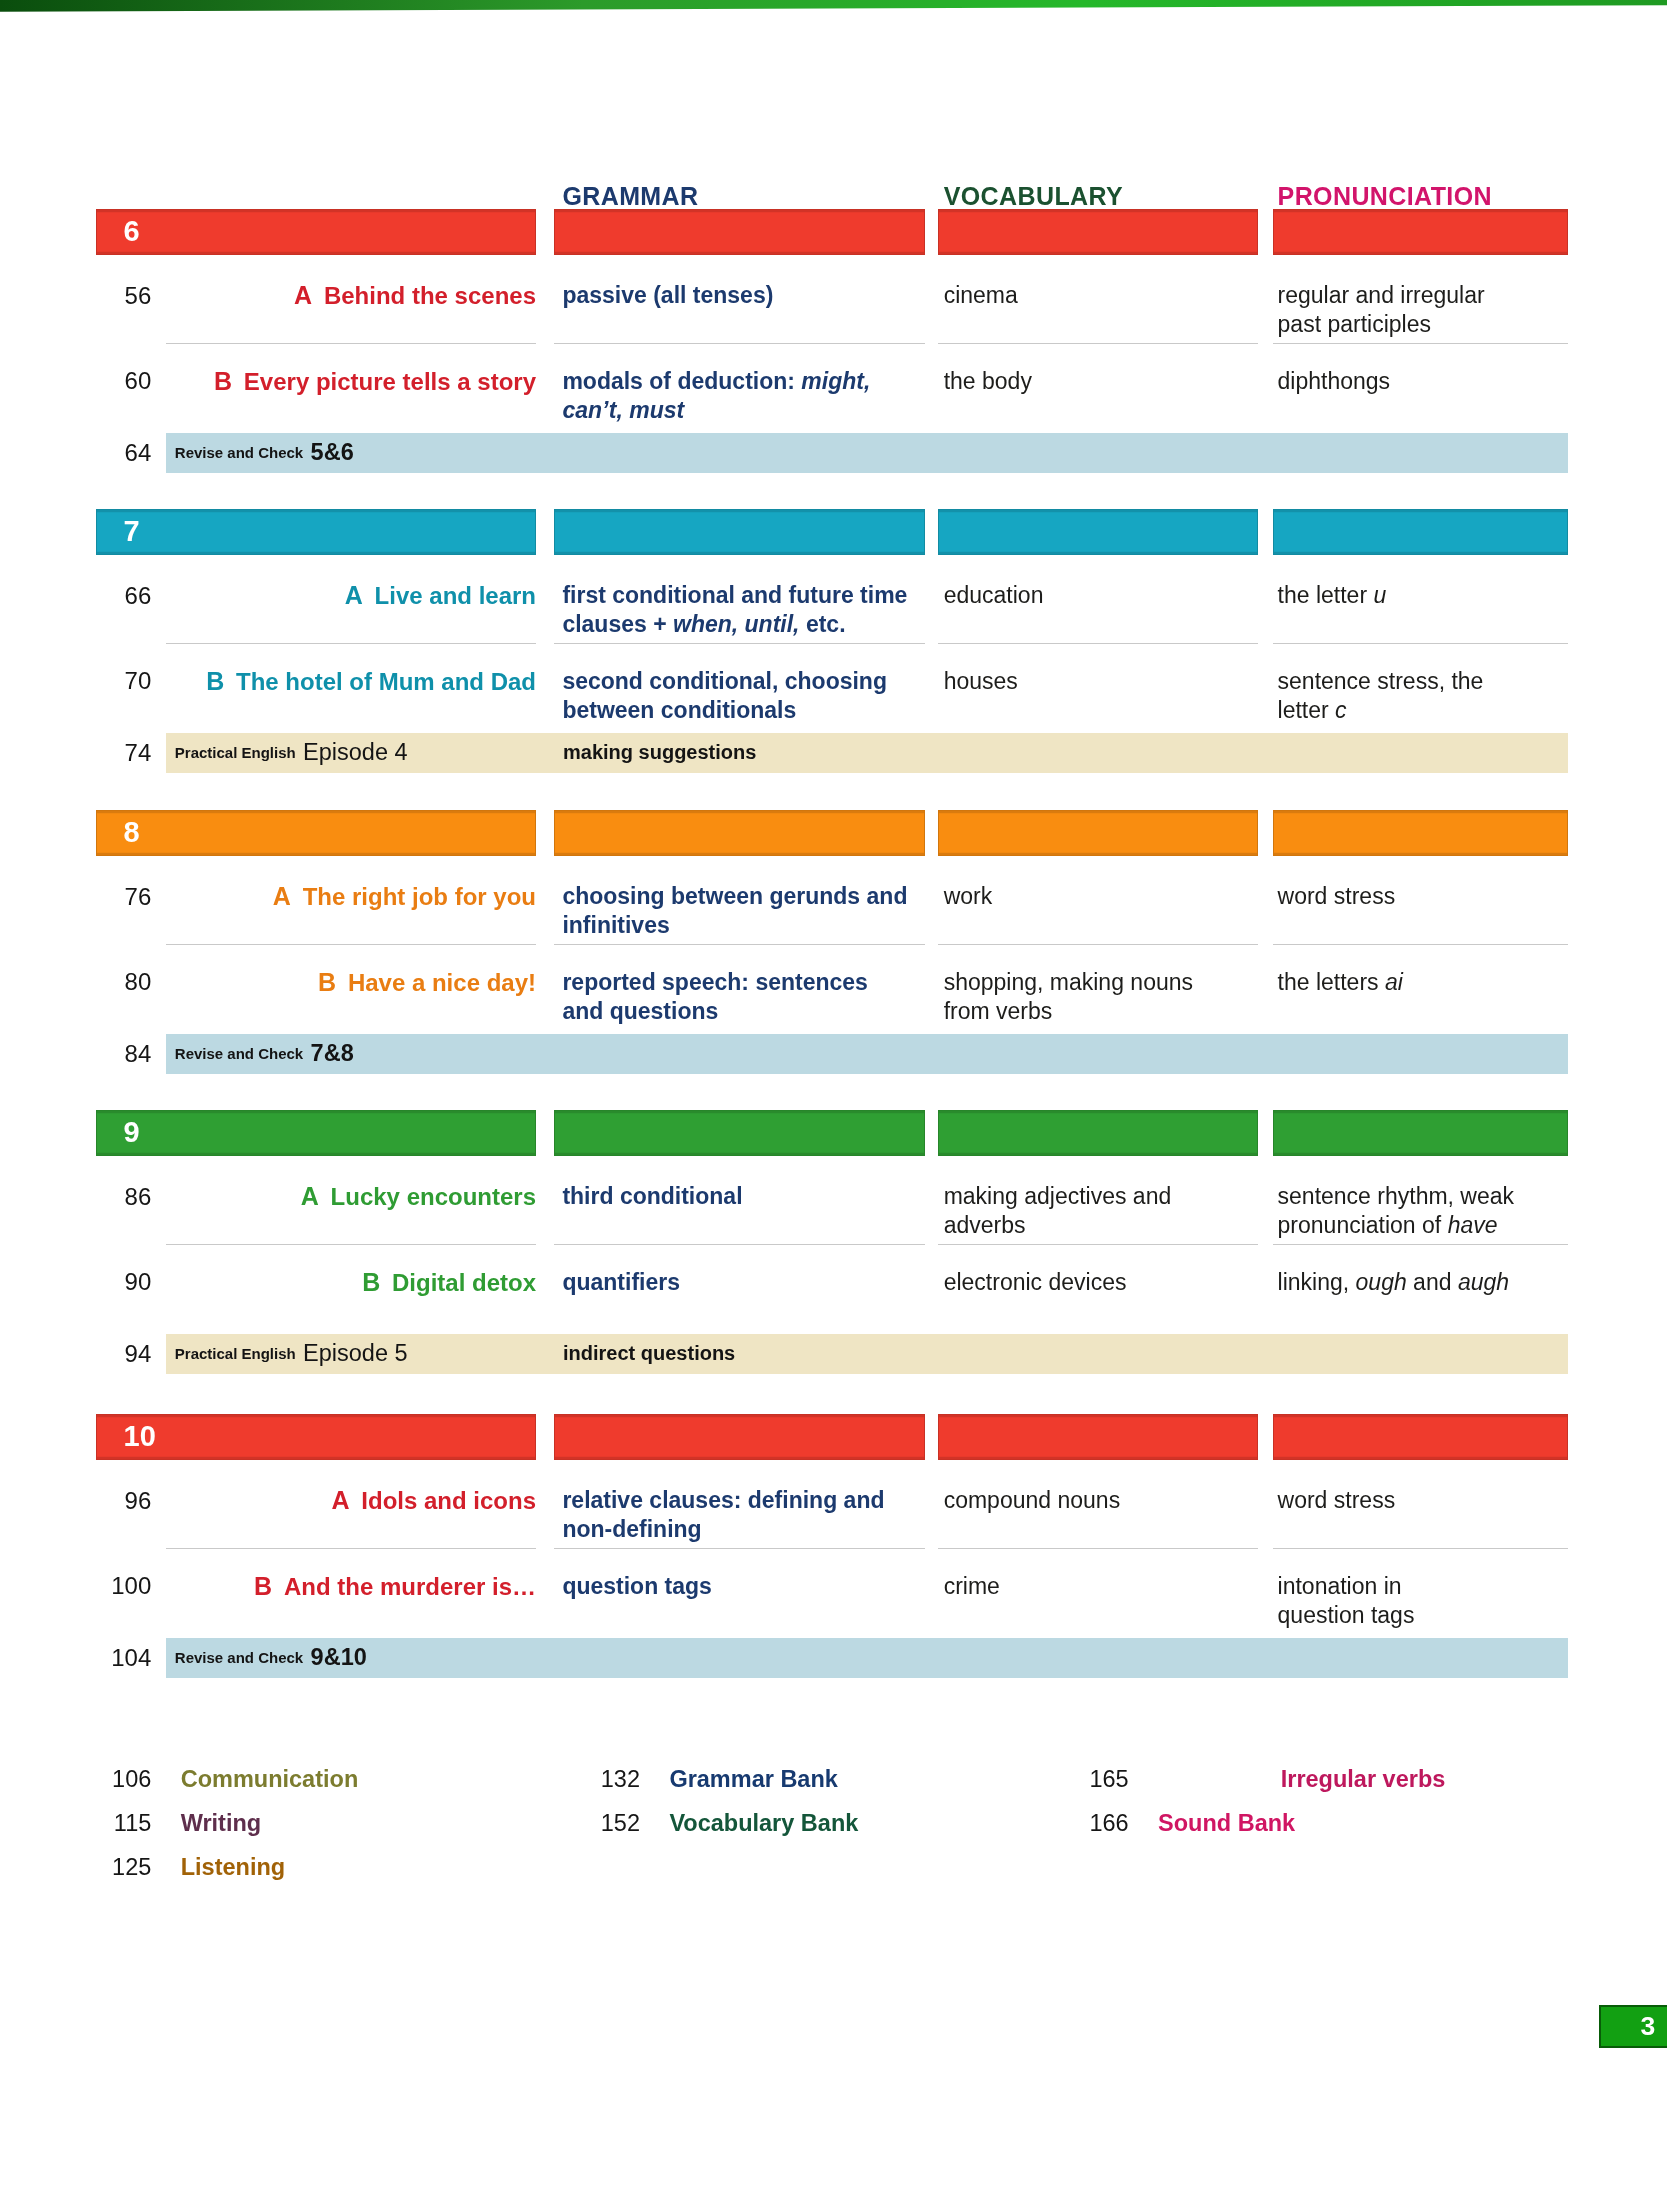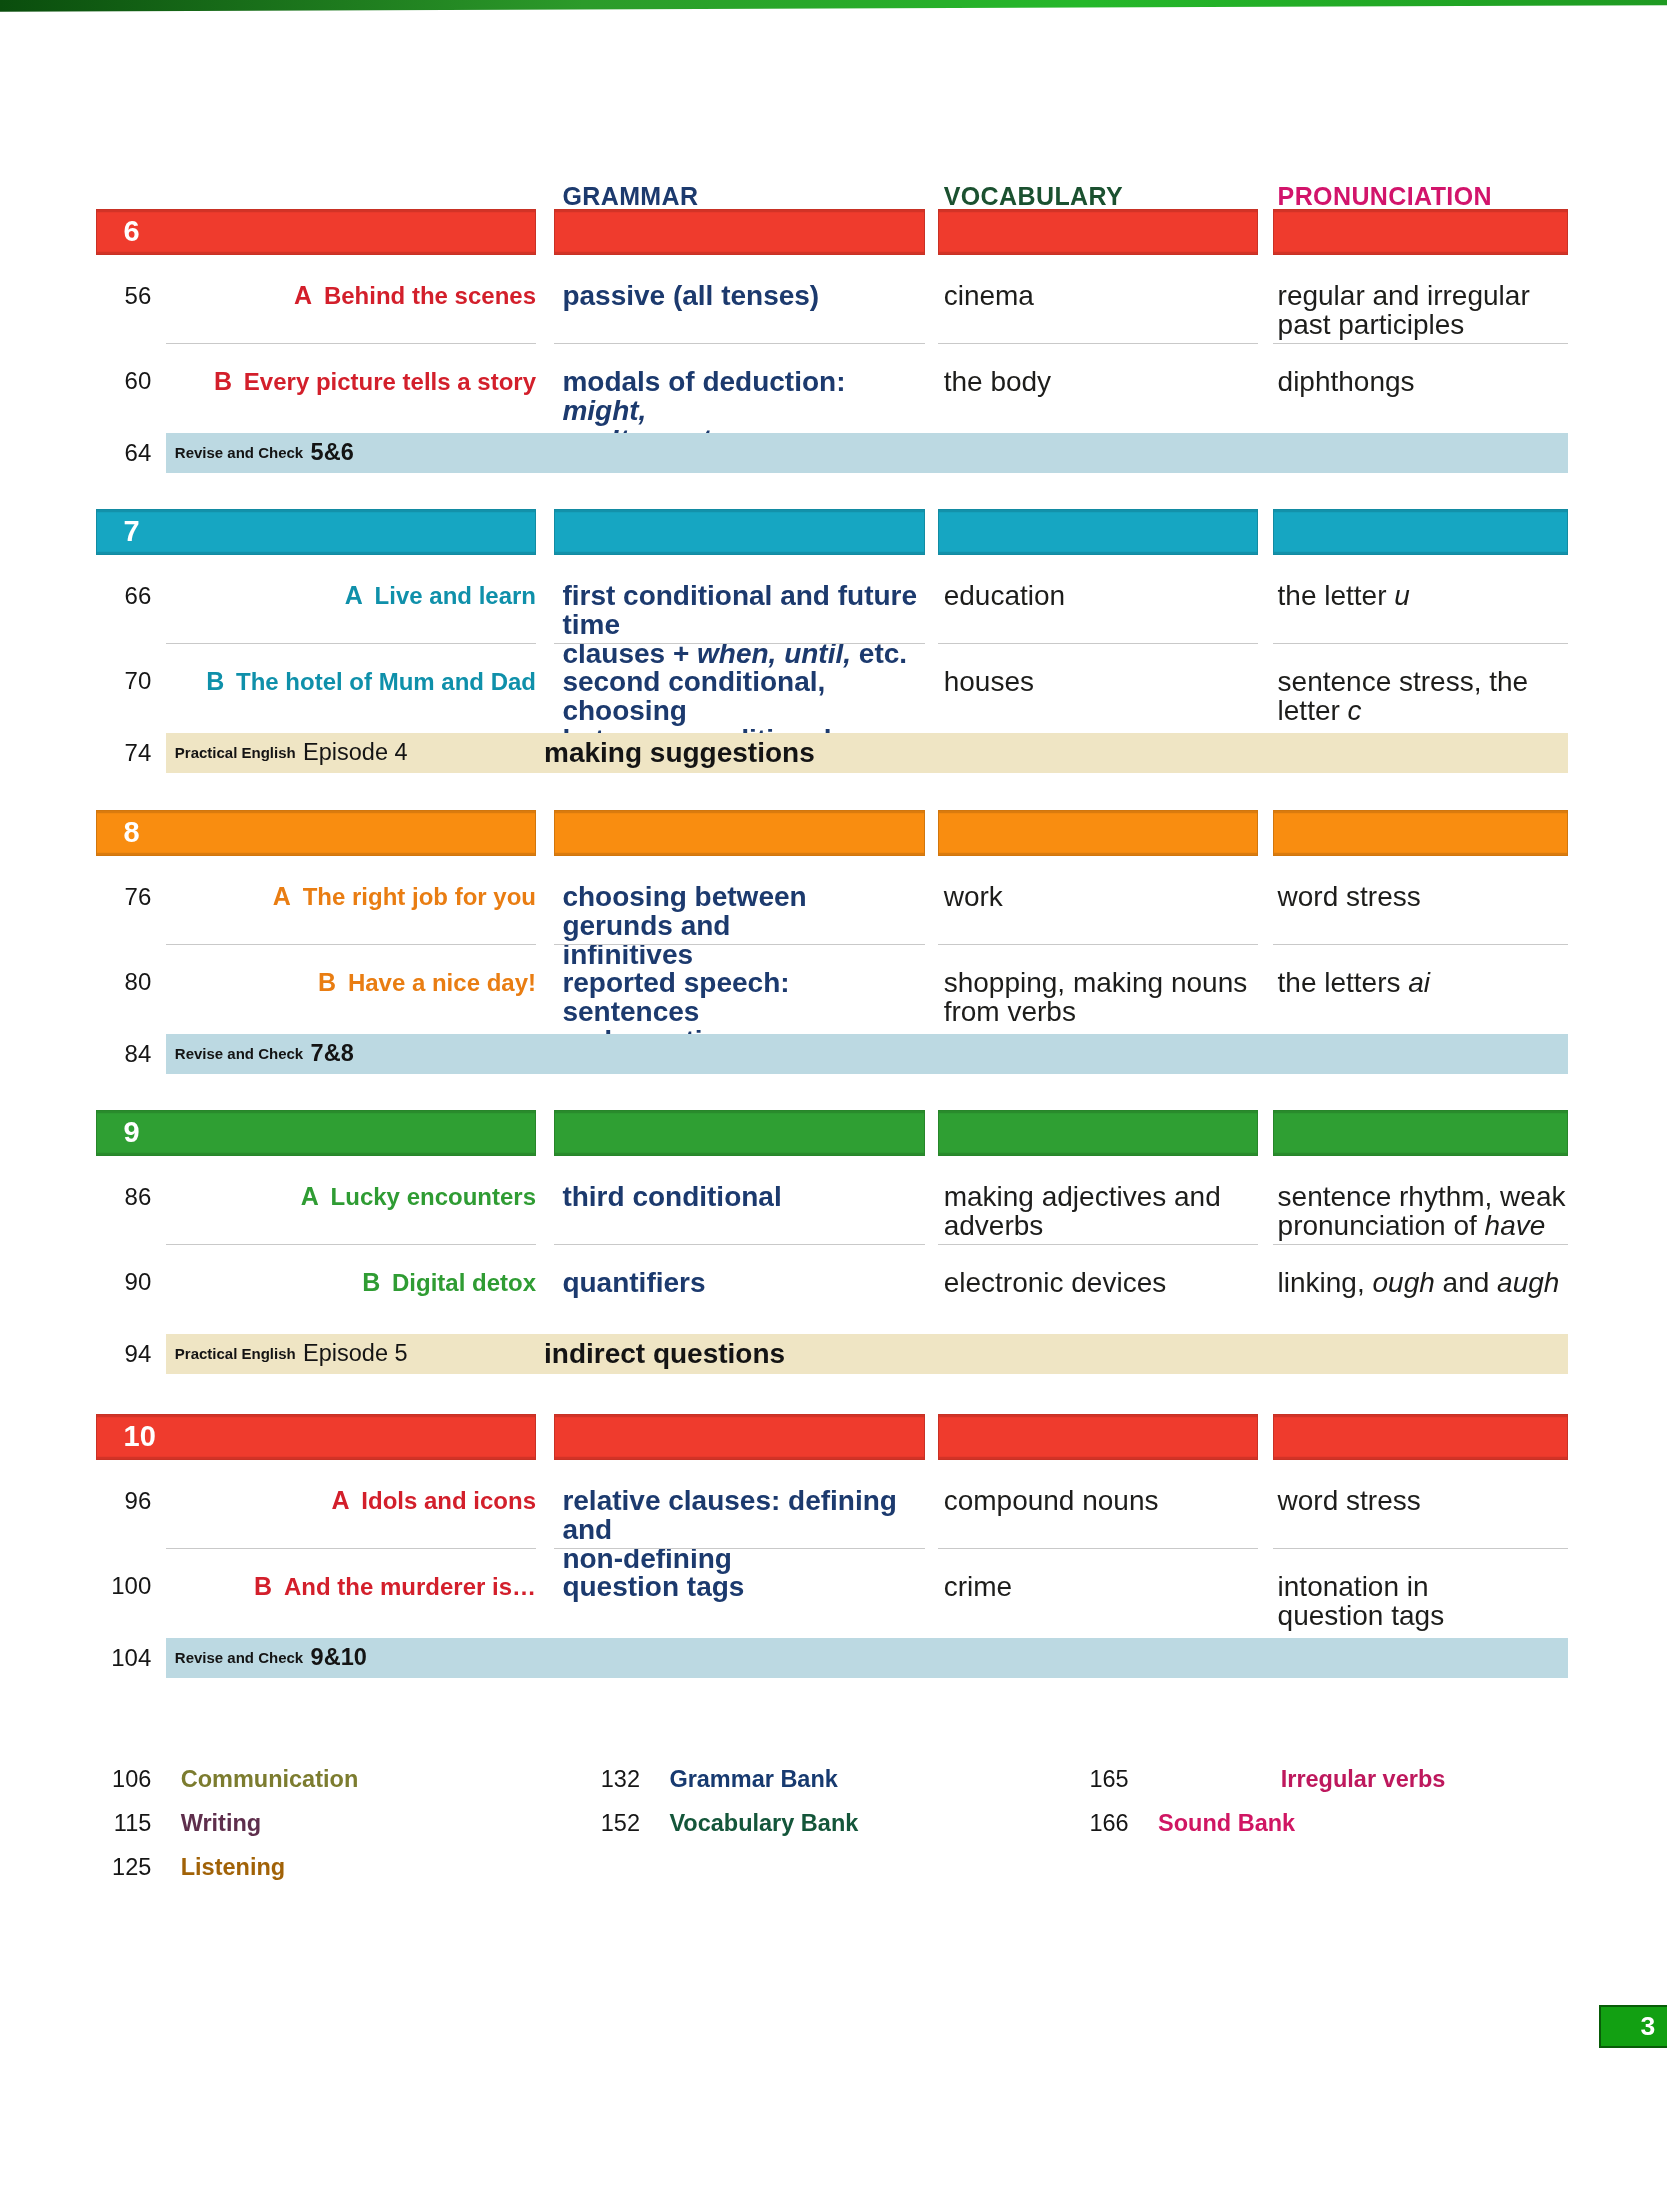--- a/index.html
+++ b/index.html
@@ -31,21 +31,21 @@
   .seg-a{grid-column:1/3;display:flex;align-items:center;}
   .seg-b{grid-column:4;} .seg-c{grid-column:6;} .seg-d{grid-column:8;}
   .u6 .band,.u10 .band{background:#ef3b2d;}
   .u7 .band{background:#16a6c2;}
   .u8 .band{background:#f98d10;}
   .u9 .band{background:#2f9f33;}
   .unit-num{color:#ffffff;font-size:29px;font-weight:700;padding-left:26.5px;}
   
   .rA{grid-row:2;} .rB{grid-row:3;}
   .c1{grid-column:1;} .c2{grid-column:2;} .c4{grid-column:4;} .c6{grid-column:6;} .c8{grid-column:8;}
-  .cell{box-sizing:border-box;font-size:28px;line-height:29px;}
+  .cell{box-sizing:border-box;font-size:23px;line-height:29px;}
   .rA.cell{padding-top:26.5px;}
   .rB.cell{padding-top:23.5px;border-top:1.5px solid #c9c9c9;}
   .rB.c1{border-top:none;}
   .pnum{text-align:right;padding-right:14.7px;font-size:24px;color:#161616;}
   .title-cell{padding-left:7.4px;font-weight:700;font-size:24px;text-align:right;}
   .letter{margin-right:11.8px;font-size:25px;}
   .u6 .title-cell,.u10 .title-cell{color:#d31f2b;}
   .u7 .title-cell{color:#0f90aa;}
   .u8 .title-cell{color:#e97d12;}
   .u9 .title-cell{color:#2f9c33;}
@@ -55,21 +55,21 @@
   
   .subrow{grid-row:4;}
   .sub-pnum{display:flex;align-items:center;justify-content:flex-end;padding-right:14.7px;
             font-size:24px;color:#161616;}
   .subband{grid-column:2/9;position:relative;display:flex;align-items:center;padding-left:8.8px;box-sizing:border-box;}
   .subband.revise{background:#bcd9e2;}
   .subband.practical{background:#efe5c4;}
   .sub-bold{font-weight:700;font-size:15px;color:#141414;}
   .sub-rest{font-weight:700;font-size:23.5px;color:#141414;margin-left:7.4px;}
   .subband.practical .sub-rest{font-weight:500;}
-  .sub-gram{position:absolute;left:378px;font-weight:600;font-size:28px;color:#141414;}
+  .sub-gram{position:absolute;left:397px;font-weight:600;font-size:20px;color:#141414;}
   
   .footer{margin-top:88px;display:grid;
     grid-template-columns:70px 14.7px 412px 62px 14.7px 412px 62px 14.7px auto;
     grid-auto-rows:44px;}
   .f-num{text-align:right;padding-right:14.7px;font-size:23.5px;color:#161616;}
   .f-label{font-weight:700;font-size:23.5px;}
   .fr1{grid-row:1;} .fr2{grid-row:2;} .fr3{grid-row:3;}
   .fc1{grid-column:1;} .fc3{grid-column:3;} .fc4{grid-column:4;}
   .fc6{grid-column:6;} .fc7{grid-column:7;} .fc9{grid-column:9;}
   .lbl-communication{color:#7c7c2f;}

